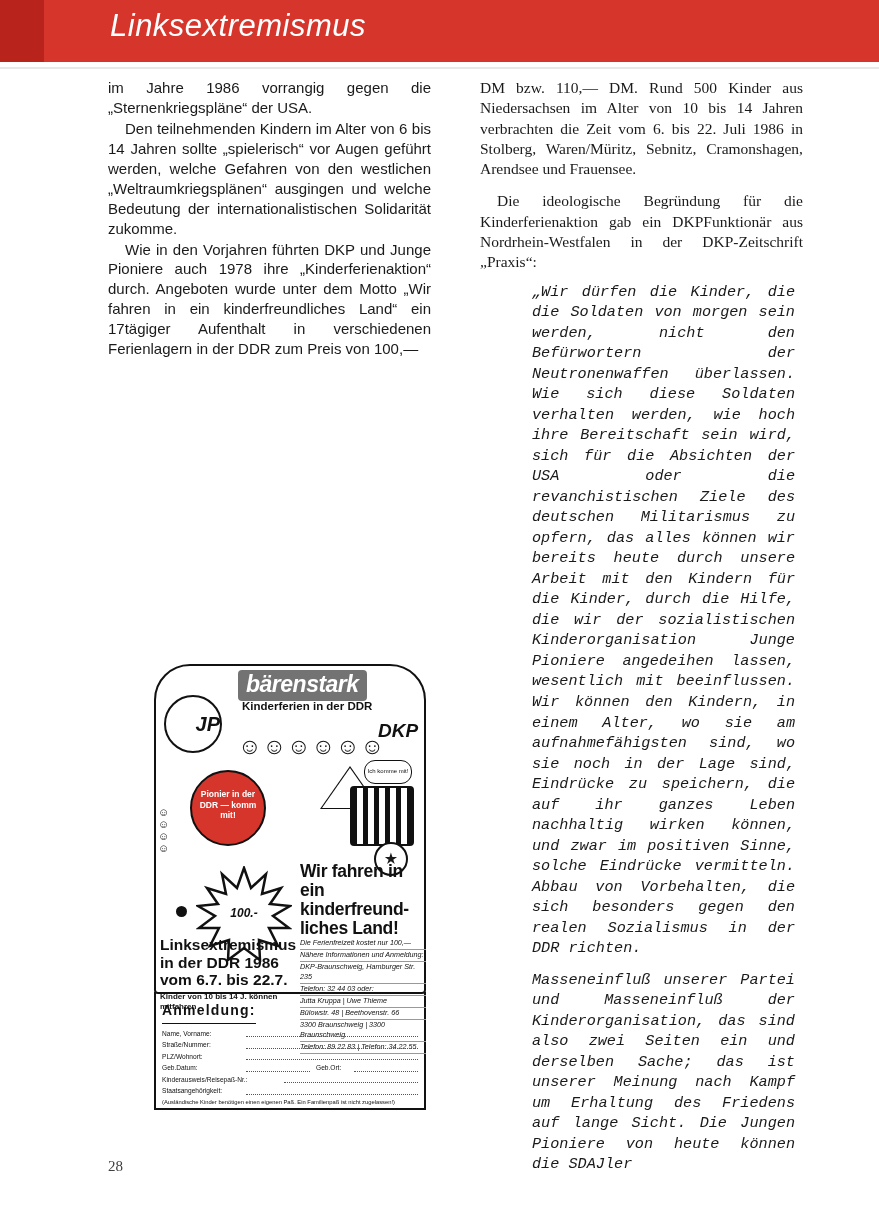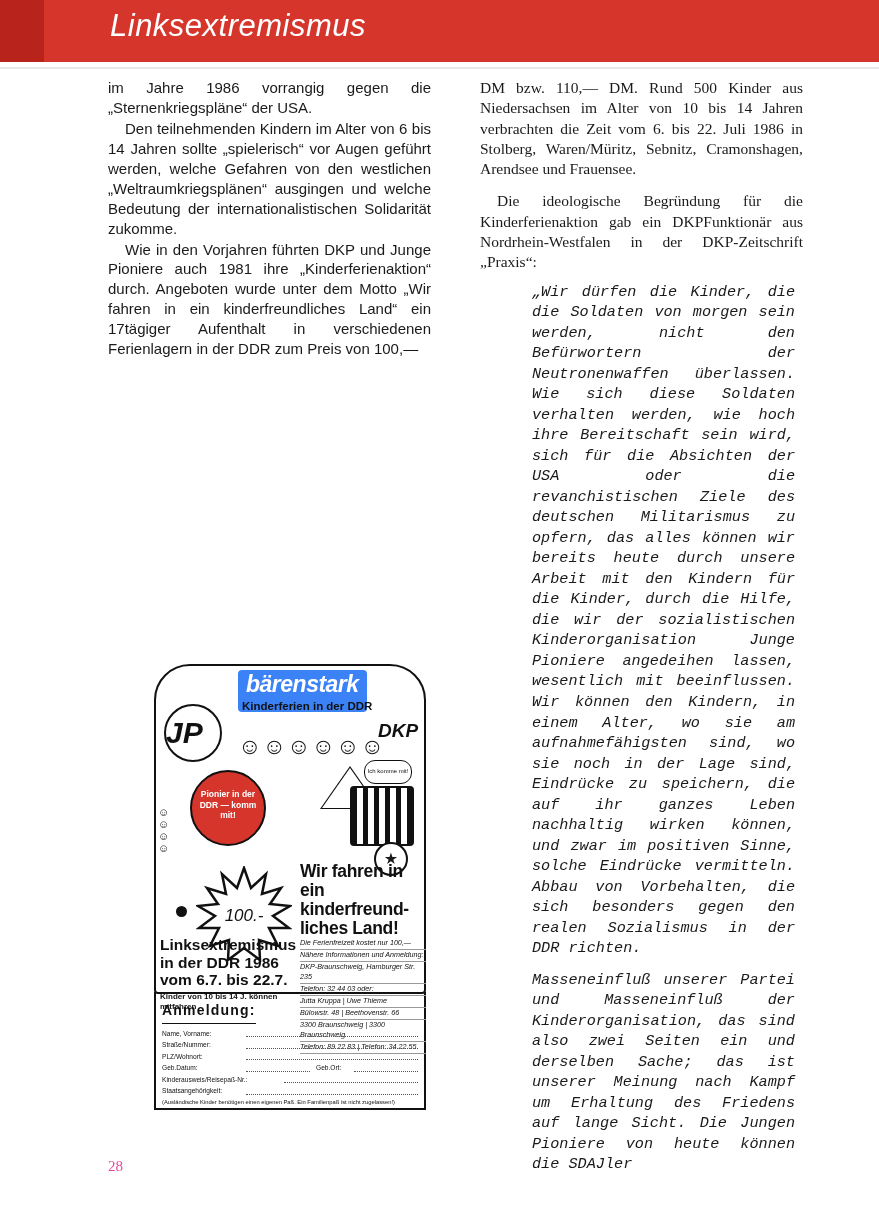--- a/index.html
+++ b/index.html
@@ -95,21 +95,21 @@
   }
   .quote-block p { margin: 8px; font-family: Liberation Mono, monospace; }
   .quote-block p + p { margin-top: 11px; }
 
   
   .page-number {
     position: absolute;
     left: 108px;
     top: 1158px;
     font-size: 15px;
-    color: #ec4899;
+    color: #404040;
   }
 
   
   .leaflet {
     position: absolute;
     left: 152px;
     top: 648px;
     width: 279px;
     height: 465px;
     background: #ffffff;
@@ -139,22 +139,22 @@
   }
 
   .lf-title {
     position: absolute;
     left: 86px; top: 22px;
     font-family: "Liberation Sans", sans-serif;
     font-weight: bold;
     font-style: italic;
     font-size: 23px;
     color: #ffffff;
-    background: #3b82f6;
-    padding: 1px 8px 14px 8px;
+    background: #737373;
+    padding: 1px 8px 3px 8px;
     border-radius: 4px;
     letter-spacing: -0.5px;
   }
   .lf-sub {
     position: absolute;
     left: 90px; top: 52px;
     font-family: "Liberation Sans", sans-serif;
     font-weight: bold;
     font-size: 11.5px;
     color: #111;
@@ -166,30 +166,30 @@
     font-weight: bold;
     font-style: italic;
     font-size: 19px;
     color: #111;
     margin-left: 12px;
   }
 
   
   .jp-roundel {
     position: absolute;
-    left: 12px; top: 56px;
+    left: 12px; top: 47px;
     width: 58px; height: 58px;
     border: 2.5px solid #111;
     border-radius: 50%;
     box-sizing: border-box;
     font-family: "Liberation Sans", sans-serif;
     font-weight: bold;
-    font-size: 30px;
-    color: #111;
-    text-align: left;
+    font-size: 20px;
+    color: #111;
+    text-align: right;
     line-height: 54px;
     font-style: italic;
   }
   .jp-badge {
     position: absolute;
     left: 38px; top: 122px;
     width: 76px; height: 76px;
     border: 2.5px solid #111;
     border-radius: 50%;
     background: #d6352b;
@@ -268,23 +268,23 @@
     left: 44px; top: 218px;
     width: 96px; height: 96px;
   }
   .burst svg { display: block; }
   .burst-label {
     position: absolute;
     left: 0; top: 40px;
     width: 96px;
     text-align: center;
     font-family: "Liberation Sans", sans-serif;
-    font-weight: normal;
-    font-style: italic;
-    font-size: 17px;
+    font-weight: bold;
+    font-style: italic;
+    font-size: 12px;
     color: #111;
   }
   .dot {
     position: absolute;
     left: 24px; top: 258px;
     width: 11px; height: 11px;
     border-radius: 50%;
     background: #111;
   }
 
@@ -381,21 +381,21 @@
 <div class="header-band">
   <div class="left-block"></div>
   <div class="header-title">Linksextremismus</div>
 </div>
 <div class="header-rule"></div>
 <div class="header-rule2"></div>
 
 <div class="col col-left">
   <p class="sans">im Jahre 1986 vorrangig gegen die „Sternenkriegspläne“ der USA.</p>
   <p class="sans indent">Den teilnehmenden Kindern im Alter von 6 bis 14 Jahren sollte „spielerisch“ vor Augen geführt werden, welche Gefahren von den westlichen „Weltraumkriegsplänen“ ausgingen und welche Bedeutung der internationalistischen Solidarität zukomme.</p>
-  <p class="sans indent">Wie in den Vorjahren führten DKP und Junge Pioniere auch 1981 ihre „Kinderferienaktion“ durch. Angeboten wurde unter dem Motto „Wir fahren in ein kinderfreundliches Land“ ein 17tägiger Aufenthalt in verschiedenen Ferienlagern in der DDR zum Preis von 100,—</p>
+  <p class="sans indent">Wie in den Vorjahren führten DKP und Junge Pioniere auch 1978 ihre „Kinderferienaktion“ durch. Angeboten wurde unter dem Motto „Wir fahren in ein kinderfreundliches Land“ ein 17tägiger Aufenthalt in verschiedenen Ferienlagern in der DDR zum Preis von 100,—</p>
 </div>
 
 <div class="col col-right">
   <p>DM bzw. 110,— DM. Rund 500 Kinder aus Niedersachsen im Alter von 10 bis 14 Jahren verbrachten die Zeit vom 6. bis 22. Juli 1986 in Stolberg, Waren/Müritz, Sebnitz, Cramonshagen, Arendsee und Frauensee.</p>
   <p class="indent" style="margin-top:12px">Die ideologische Begründung für die Kinderferienaktion gab ein DKPFunktionär aus Nordrhein-Westfalen in der DKP-Zeitschrift „Praxis“:</p>
   <div class="quote-block">
     <p>„Wir dürfen die Kinder, die die Soldaten von morgen sein werden, nicht den Befürwortern der Neutronenwaffen überlassen. Wie sich diese Soldaten verhalten werden, wie hoch ihre Bereitschaft sein wird, sich für die Absichten der USA oder die revanchistischen Ziele des deutschen Militarismus zu opfern, das alles können wir bereits heute durch unsere Arbeit mit den Kindern für die Kinder, durch die Hilfe, die wir der sozialistischen Kinderorganisation Junge Pioniere angedeihen lassen, wesentlich mit beeinflussen. Wir können den Kindern, in einem Alter, wo sie am aufnahmefähigsten sind, wo sie noch in der Lage sind, Eindrücke zu speichern, die auf ihr ganzes Leben nachhaltig wirken können, und zwar im positiven Sinne, solche Eindrücke vermitteln. Abbau von Vorbehalten, die sich besonders gegen den realen Sozialismus in der DDR richten.</p>
     <p>Masseneinfluß unserer Partei und Masseneinfluß der Kinderorganisation, das sind also zwei Seiten ein und derselben Sache; das ist unserer Meinung nach Kampf um Erhaltung des Friedens auf lange Sicht. Die Jungen Pioniere von heute können die SDAJler</p>
   </div>
 </div>

